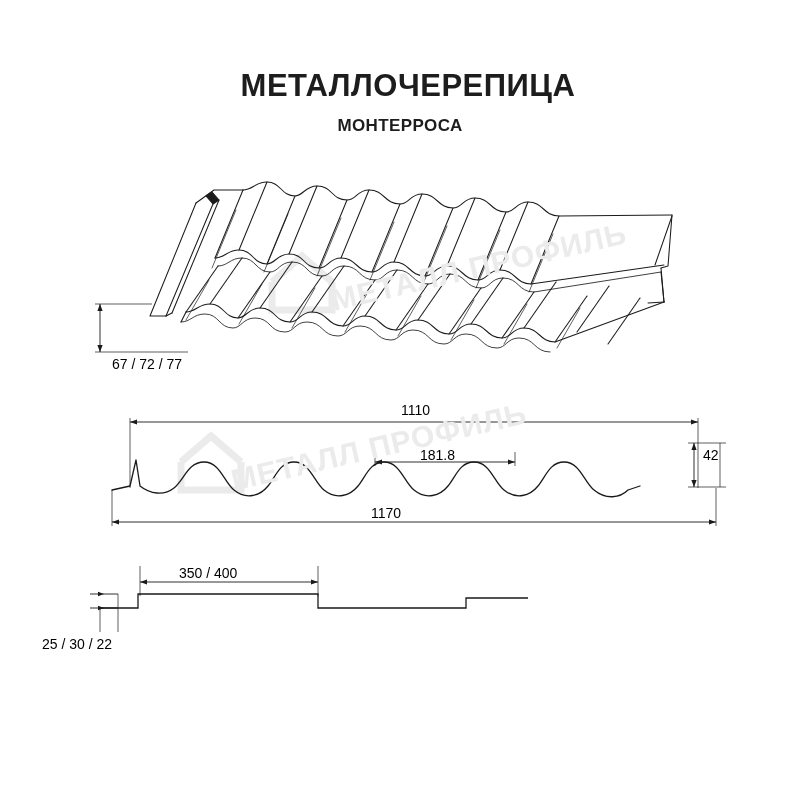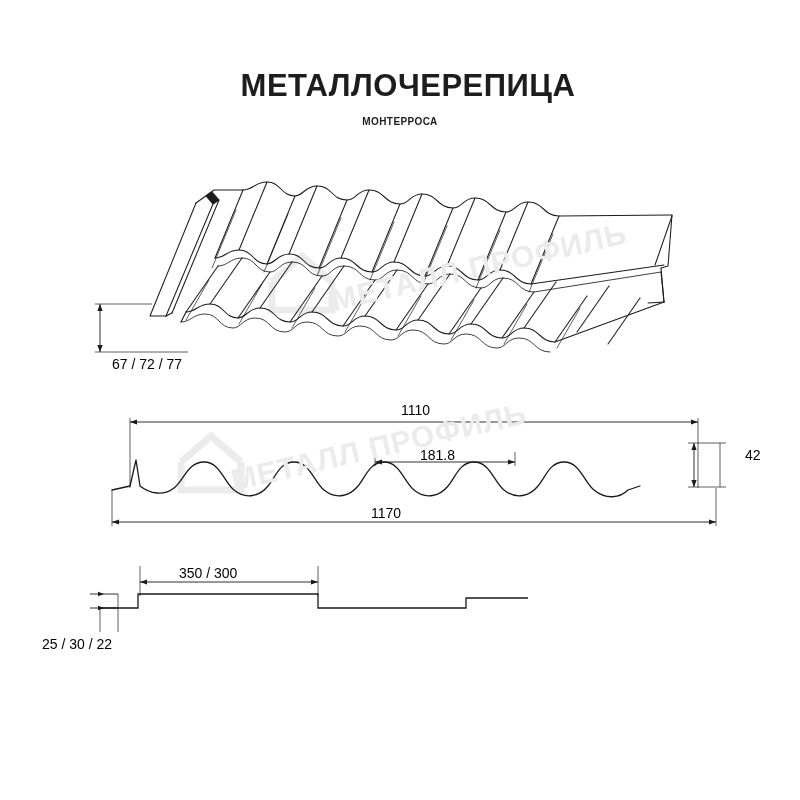--- a/index.html
+++ b/index.html
@@ -33,35 +33,35 @@
     letter-spacing: 0.5px;
     color: #1d1d1d;
     padding-left: 8px;
   }
   .title-sub {
     position: absolute;
     left: 0;
     top: 116px;
     width: 800px;
     text-align: center;
-    font-size: 10px;
+    font-size: 17px;
     font-weight: bold;
     letter-spacing: 0.4px;
     color: #1d1d1d;
   }
   .dim-label {
     position: absolute;
     font-size: 14px;
     color: #000000;
     white-space: nowrap;
   }
   .lbl-height   { left: 112px; top: 356px; }
   .lbl-1110     { left: 374px; top: 402px; margin-left: 27px; }
   .lbl-2775     { left: 420px; top: 447px; }
-  .lbl-42       { left: 703px; top: 447px; margin-left: 42px; }
+  .lbl-42       { left: 703px; top: 447px; }
   .lbl-1170     { left: 371px; top: 505px; }
   .lbl-350400   { left: 179px; top: 565px; }
   .lbl-253035   { left: 42px;  top: 636px; }
 
   .wm {
     position: absolute;
     pointer-events: none;
     color: #ebebeb;
     font-weight: bold;
     letter-spacing: 1px;
@@ -323,17 +323,17 @@
 </svg>
 
 <div class="title-main">МЕТАЛЛОЧЕРЕПИЦА</div>
 <div class="title-sub">МОНТЕРРОСА</div>
 
 <div class="dim-label lbl-height">67 / 72 / 77</div>
 <div class="dim-label lbl-1110">1110</div>
 <div class="dim-label lbl-2775">181.8</div>
 <div class="dim-label lbl-42">42</div>
 <div class="dim-label lbl-1170">1170</div>
-<div class="dim-label lbl-350400">350 / 300</div>
+<div class="dim-label lbl-350400">350 / 400</div>
 <div class="dim-label lbl-253035">25 / 30 / 22</div>
 
 <div class="wm wm1">МЕТАЛЛ ПРОФИЛЬ</div>
 <div class="wm wm2">МЕТАЛЛ ПРОФИЛЬ</div>
 
 </body></html>

